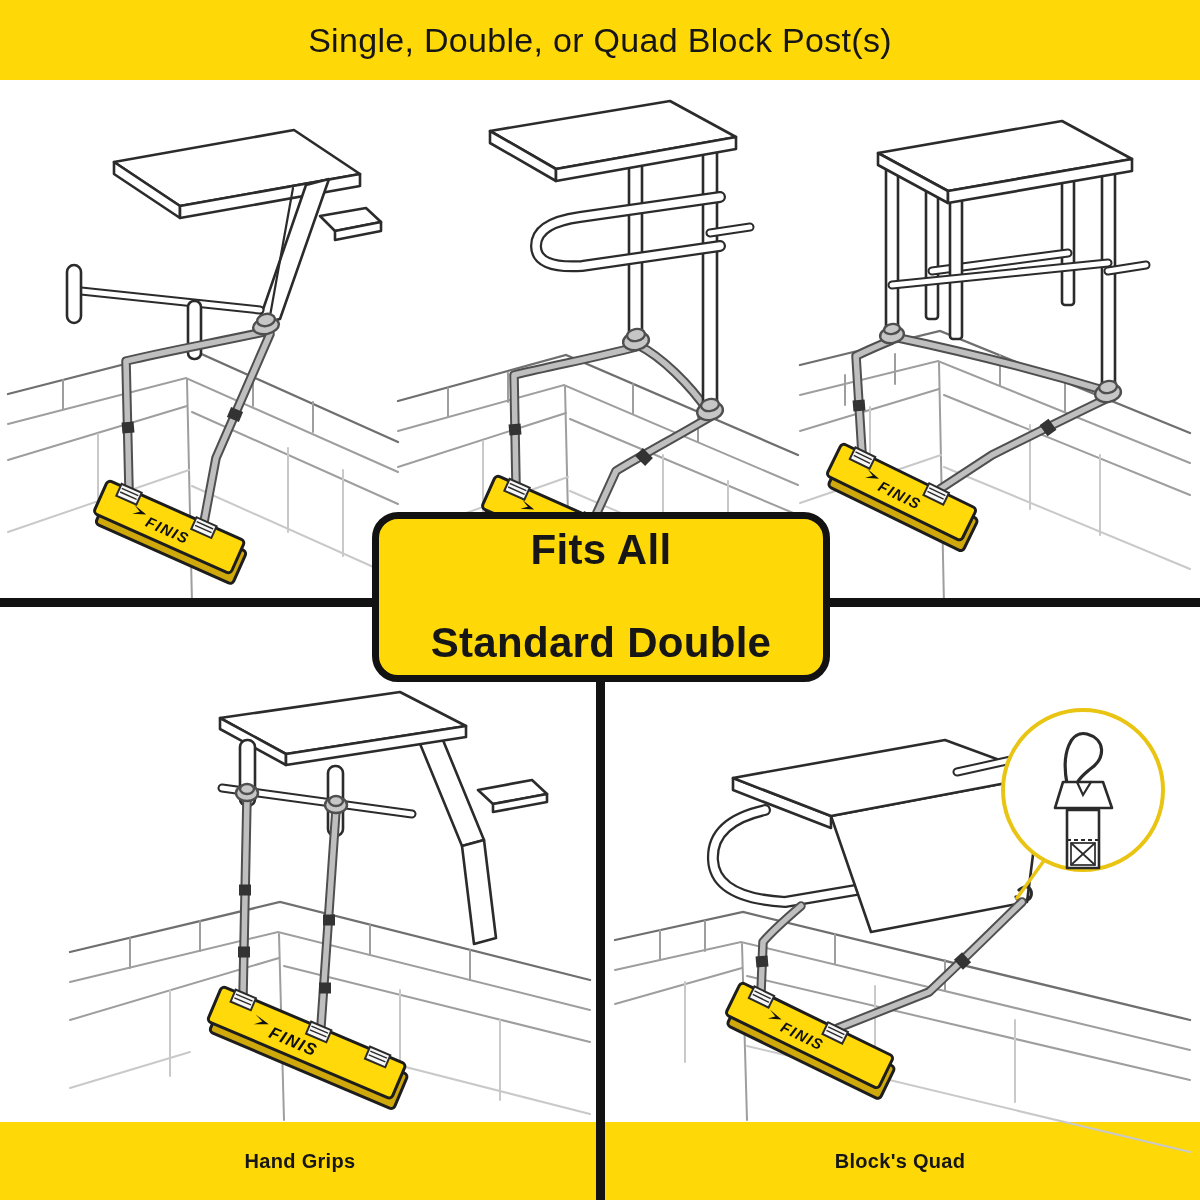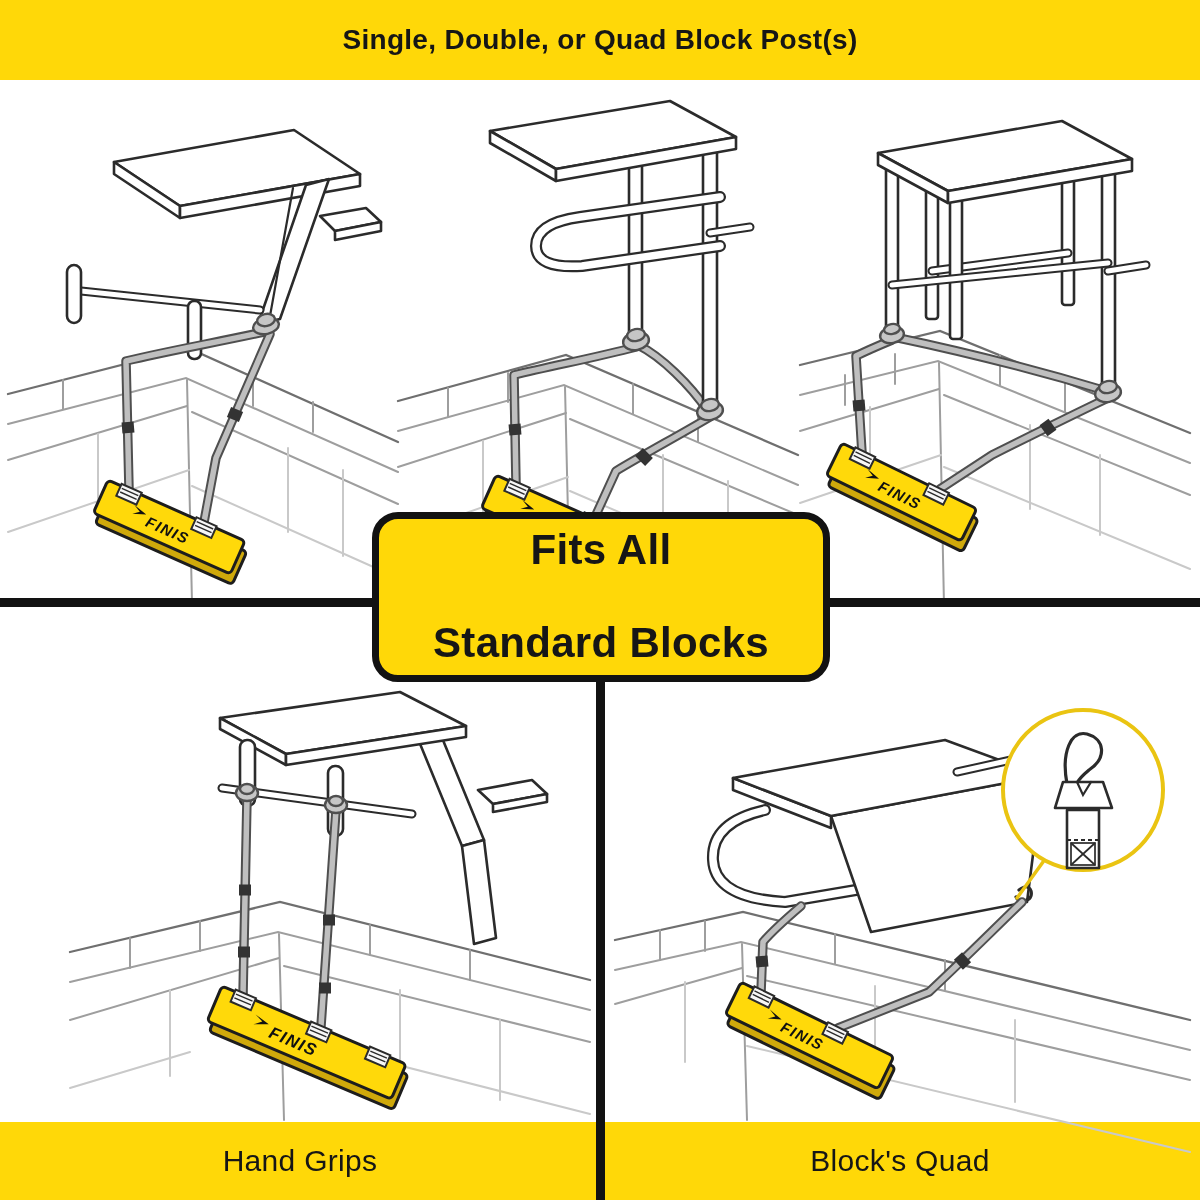--- a/index.html
+++ b/index.html
@@ -3,24 +3,24 @@
 <meta charset="utf-8">
 <style>
   html,body{margin:0;padding:0;background:#e8e8e8;}
   #stage{
     position:relative;width:1200px;height:1200px;background:#ffffff;
     overflow:hidden;font-family:"Liberation Sans",sans-serif;color:#161616;
   }
   
   .band{position:absolute;left:0;width:1200px;background:#FFD808;z-index:2;}
   #top-banner{top:0;height:80px;display:flex;align-items:center;justify-content:center;}
-  #top-banner .t{font-size:28px;font-weight:700;letter-spacing:.3px;}
+  #top-banner .t{font-size:34px;font-weight:400;letter-spacing:.3px;}
   #bottom-band{top:1122px;height:78px;display:flex;z-index:1;}
   #bottom-band .half{width:600px;display:flex;align-items:center;justify-content:center;}
-  #bottom-band .t{font-size:30px;font-weight:400;letter-spacing:.3px;}
+  #bottom-band .t{font-size:20px;font-weight:700;letter-spacing:.3px;}
   #divider-h{position:absolute;left:0;top:598px;width:1200px;height:9px;background:#121212;z-index:3;}
   #divider-v{position:absolute;left:596px;top:680px;width:9px;height:520px;background:#121212;z-index:4;}
   #center-badge{
     position:absolute;left:372px;top:512px;width:458px;height:170px;z-index:5;
     background:#FFD808;border:7px solid #121212;border-radius:26px;
     display:flex;flex-direction:column;align-items:center;justify-content:center;
     box-sizing:border-box;
     gap:36px;
   }
   #center-badge .t{font-size:42px;font-weight:700;line-height:1.35;letter-spacing:.3px;}
@@ -58,21 +58,21 @@
 
   <div class="band" id="top-banner">
     <span class="t">Single, Double, or Quad Block Post(s)</span>
   </div>
 
   <div id="divider-h"></div>
   <div id="divider-v"></div>
 
   <div id="center-badge">
     <span class="t">Fits All</span>
-    <span class="t">Standard Blocks</span>
+    <span class="t">Standard Double</span>
   </div>
 
   <svg class="panel" style="left:8px;top:88px" width="390" height="515" viewBox="0 0 390 515">
     <g>
       <path class="lnd" d="M0,306 L180,260 L390,354"></path>
       <path class="ln" d="M0,336 L178,290 L390,384"></path>
       <path class="ln" d="M55,292 L55,321"></path>
         <path class="ln" d="M115,276 L115,305"></path>
       <path class="ln" d="M245,288 L245,318"></path>
         <path class="ln" d="M305,314 L305,344"></path>

